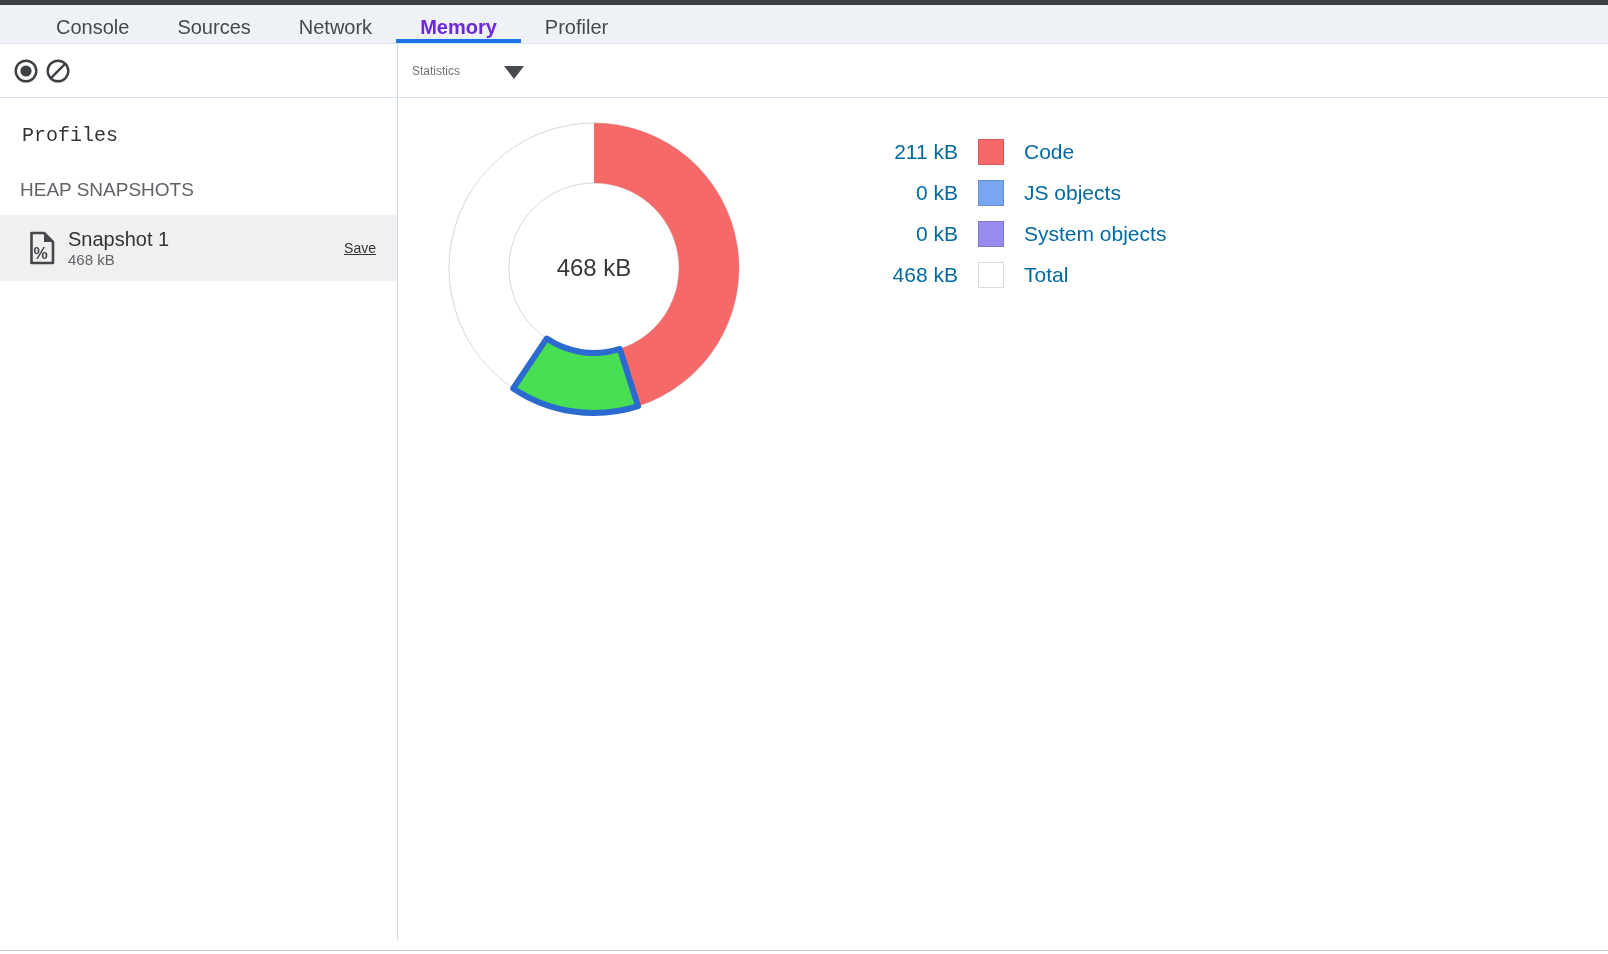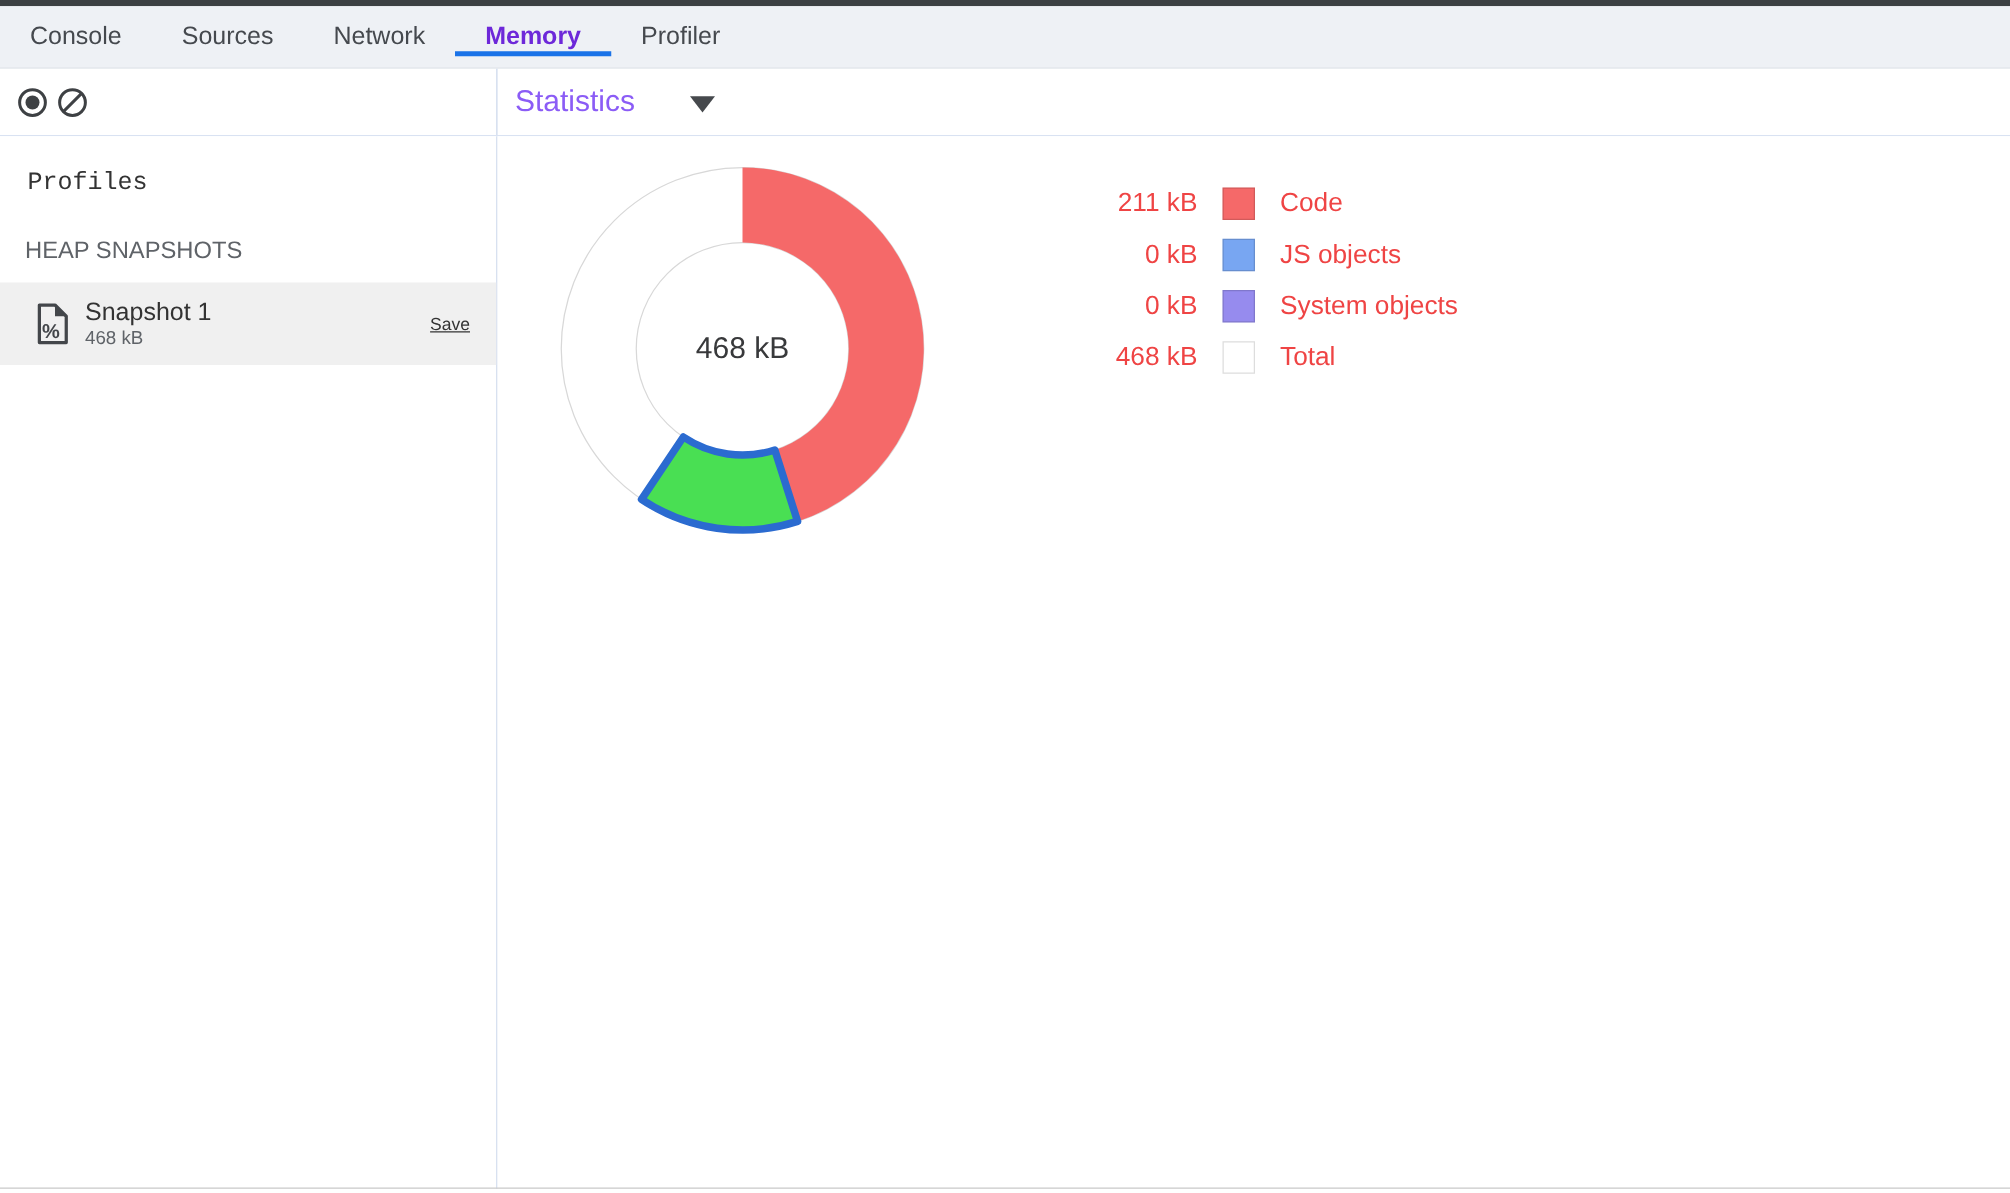--- a/index.html
+++ b/index.html
@@ -4,39 +4,39 @@
 <style>
   * { box-sizing: border-box; }
   body { margin: 0; background: #fff; }
   .app {
     position: relative; width: 1608px; height: 954px;
     background: #fff; overflow: hidden;
     font-family: "Liberation Sans", sans-serif; color: #333;
   }
   .top-strip { height: 5px; background: #3c4043; }
   .tab-bar {
-    height: 50px; background: #eef1f5;
+    height: 39px; background: #eef1f5;
     border-bottom: 1px solid #dde2e8;
-    display: flex; align-items: center;
+    display: flex; align-items: flex-end; padding-left: 32px;
   }
   .tab {
     padding: 4px 24px 0 24px; display: flex; align-items: center;
     font-size: 20px; color: #45494e; border-bottom: 4px solid transparent;
     cursor: pointer; white-space: nowrap;
   }
   .tab.active { color: #6d28d9; border-bottom-color: #1a73e8; font-weight: bold; }
 
   .toolbar { display: flex; height: 54px; border-bottom: 1px solid #d9e2f2; background: #fff; }
   .toolbar-left {
     width: 398px; border-right: 1px solid #ccd8ec;
     display: flex; align-items: center; padding-left: 12px; gap: 4px;
   }
   .icon-button { width: 28px; height: 28px; display: flex; align-items: center; justify-content: center; cursor: pointer; }
   .toolbar-right { flex: 1; display: flex; align-items: center; padding-left: 14px; cursor: pointer; }
-  .stats-label { font-size: 24px; color: #8b5cf6; }
+  .stats-label { font-size: 12px; color: #737373; }
   .caret {
     width: 0; height: 0; margin-left: 44px; margin-top: 3px;
     border-left: 10px solid transparent; border-right: 10px solid transparent;
     border-top: 13px solid #46494d;
   }
 
   .content { display: flex; height: 842px; }
   .sidebar { width: 398px; border-right: 1px solid #ccd8ec; position: relative; background: #fff; }
   .main { flex: 1; position: relative; background: #fff; }
 
@@ -52,21 +52,21 @@
   .save-link { margin-left: auto; margin-right: 21px; font-size: 14px; color: #333; text-decoration: underline; cursor: pointer; }
 
   .donut-wrap { position: absolute; left: 46px; top: 20px; width: 300px; height: 300px; }
   .donut-wrap svg { display: block; }
   .donut-center {
     position: absolute; inset: 0; display: flex; align-items: center; justify-content: center;
     font-size: 24px; color: #38393b; pointer-events: none;
   }
 
   .legend { position: absolute; left: 450px; top: 33px; }
-  .legend-row { display: flex; align-items: center; height: 41px; font-size: 21px; color: #ef4444; cursor: pointer; }
+  .legend-row { display: flex; align-items: center; height: 41px; font-size: 21px; color: #0369a1; cursor: pointer; }
   .legend-value { width: 110px; text-align: right; white-space: nowrap; }
   .legend-swatch { width: 26px; height: 26px; margin: 0 20px; border: 1px solid rgba(0,0,0,0.14); flex: none; }
   .legend-swatch.total { border: 1px solid #ddd; }
   .bold { font-weight: bold; }
 
   .bottom-edge { position: absolute; left: 0; top: 950px; width: 100%; height: 1px; background: #c9c9c9; }
 </style>
 </head>
 <body>
 

